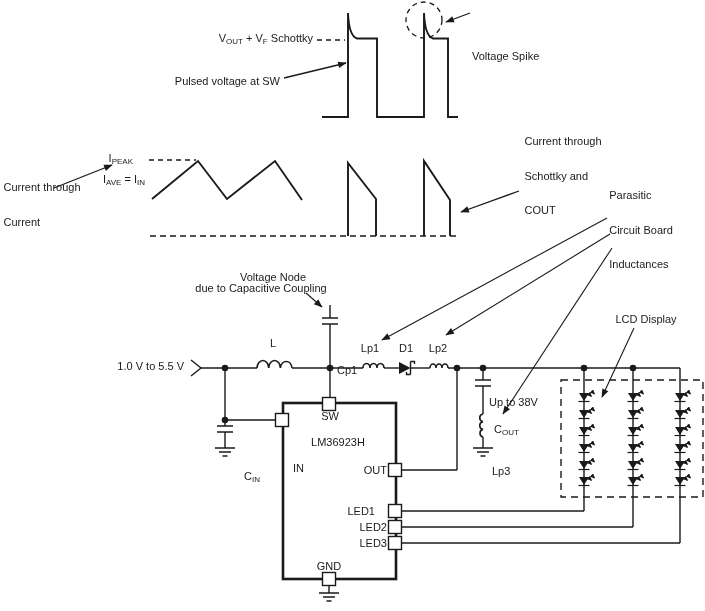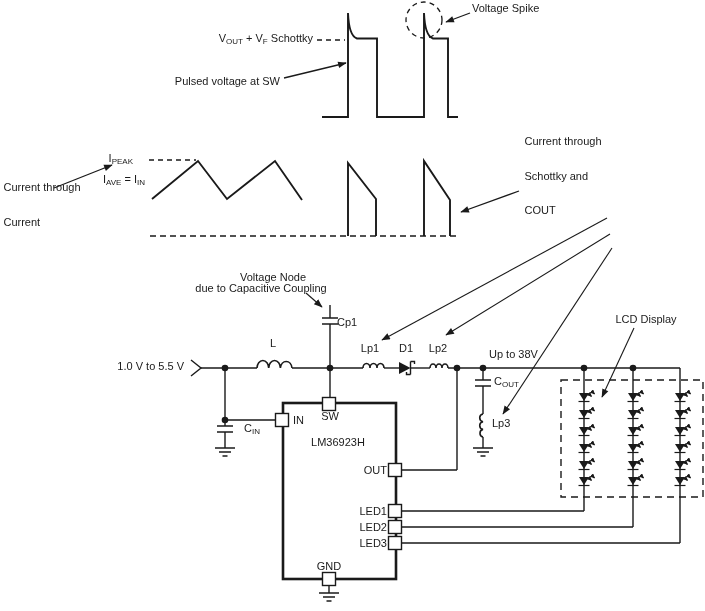--- a/index.html
+++ b/index.html
@@ -2,21 +2,21 @@
 <html><head>
 <meta charset="utf-8">
 <style>
   html,body{margin:0;padding:0;background:#ffffff;}
   .canvas{position:relative;width:705px;height:611px;background:#ffffff;overflow:hidden;
           font-family:"Liberation Sans",sans-serif;}
   .canvas svg{position:absolute;left:0;top:0;}
   .lbl{position:absolute;font-size:11px;color:#1a1a1a;white-space:pre;line-height:11px;}
   .c{transform:translate(-50%,-50%);text-align:left;}
   .r{transform:translate(-100%,-50%);}
-  .l{transform:translateY(-50%);}
+  .l{transform:translateY(-50%);margin-top:48px;}
   .b{font-weight:normal;}
   .ml{line-height:11.5px;}
   .sb{font-size:8px;vertical-align:-2px;}
 </style>
 </head>
 <body>
 
 <div class="canvas">
 
 <svg width="705" height="611" viewBox="0 0 705 611">
@@ -176,20 +176,25 @@
 <div class="lbl r" style="left:133px;top:160px"><span>I</span><sub class="sb">PEAK</sub></div>
 
 <div class="lbl r" style="left:145px;top:181px"><span>I</span><sub class="sb">AVE</sub><span> = I</span><sub class="sb">IN</sub></div>
 
 <div class="lbl c b ml" style="left:563px;top:170px">
   <div>Current through</div>
   <div>Schottky and</div>
   <div>COUT</div>
 </div>
 
+<div class="lbl c ml" style="left:641px;top:224px">
+  <div>Parasitic</div>
+  <div>Circuit Board</div>
+  <div>Inductances</div>
+</div>
 
 <div class="lbl c" style="left:273px;top:277px">Voltage Node</div>
 <div class="lbl c" style="left:261px;top:288px">due to Capacitive Coupling</div>
 
 <div class="lbl c b" style="left:646px;top:319px">LCD Display</div>
 
 <div class="lbl l" style="left:489px;top:354px">Up to 38V</div>
 
 <div class="lbl r" style="left:184px;top:366px">1.0 V to 5.5 V</div>
 
@@ -203,18 +208,18 @@
 
 <div class="lbl l" style="left:494px;top:383px"><span>C</span><sub class="sb">OUT</sub></div>
 
 <div class="lbl l" style="left:492px;top:423px">Lp3</div>
 
 <div class="lbl c b" style="left:338px;top:442px">LM36923H</div>
 
 <div class="lbl l" style="left:293px;top:420px">IN</div>
 <div class="lbl c" style="left:330px;top:416px">SW</div>
 <div class="lbl r" style="left:387px;top:470px">OUT</div>
-<div class="lbl r" style="left:387px;top:511px">LED1</div>
+<div class="lbl r" style="left:375px;top:511px">LED1</div>
 <div class="lbl r" style="left:387px;top:527px">LED2</div>
 <div class="lbl r" style="left:387px;top:543px">LED3</div>
 <div class="lbl c" style="left:329px;top:566px">GND</div>
 
 </div>
 
 </body></html>

